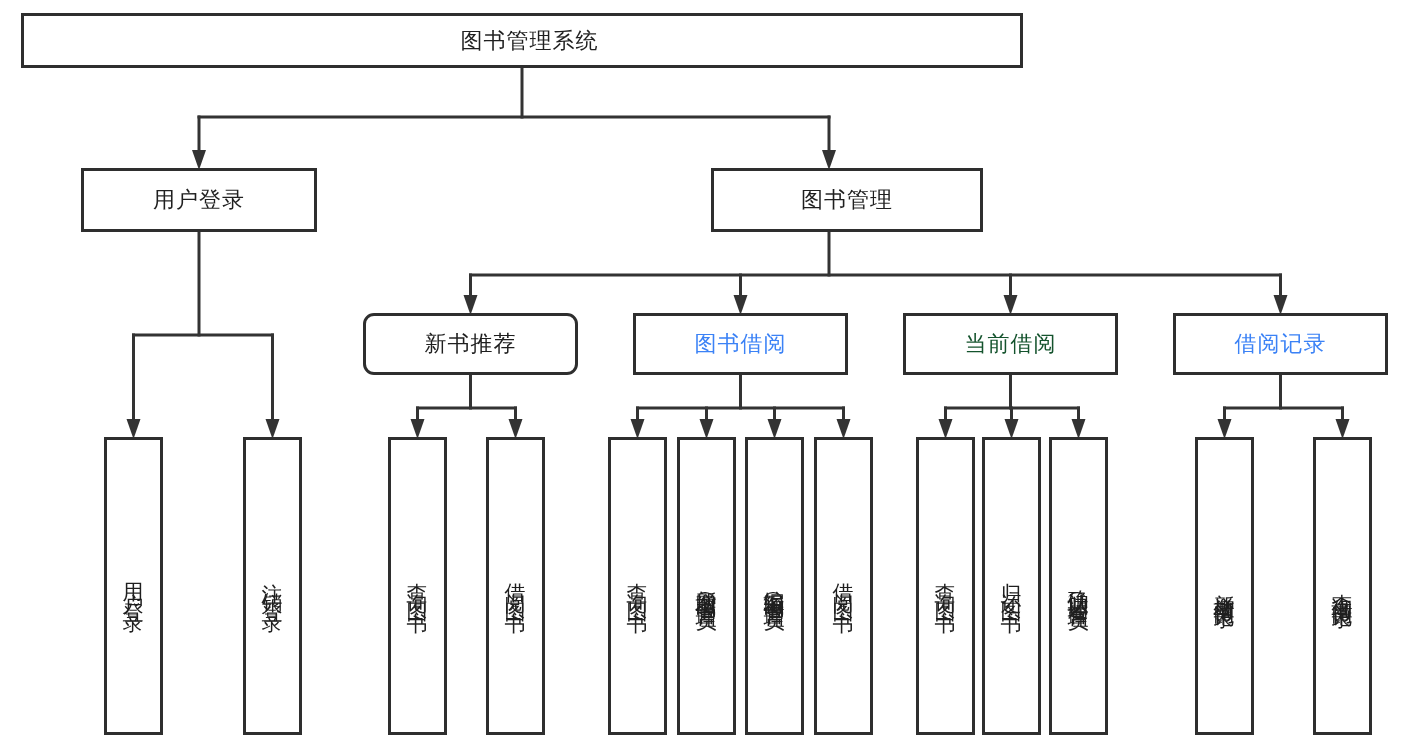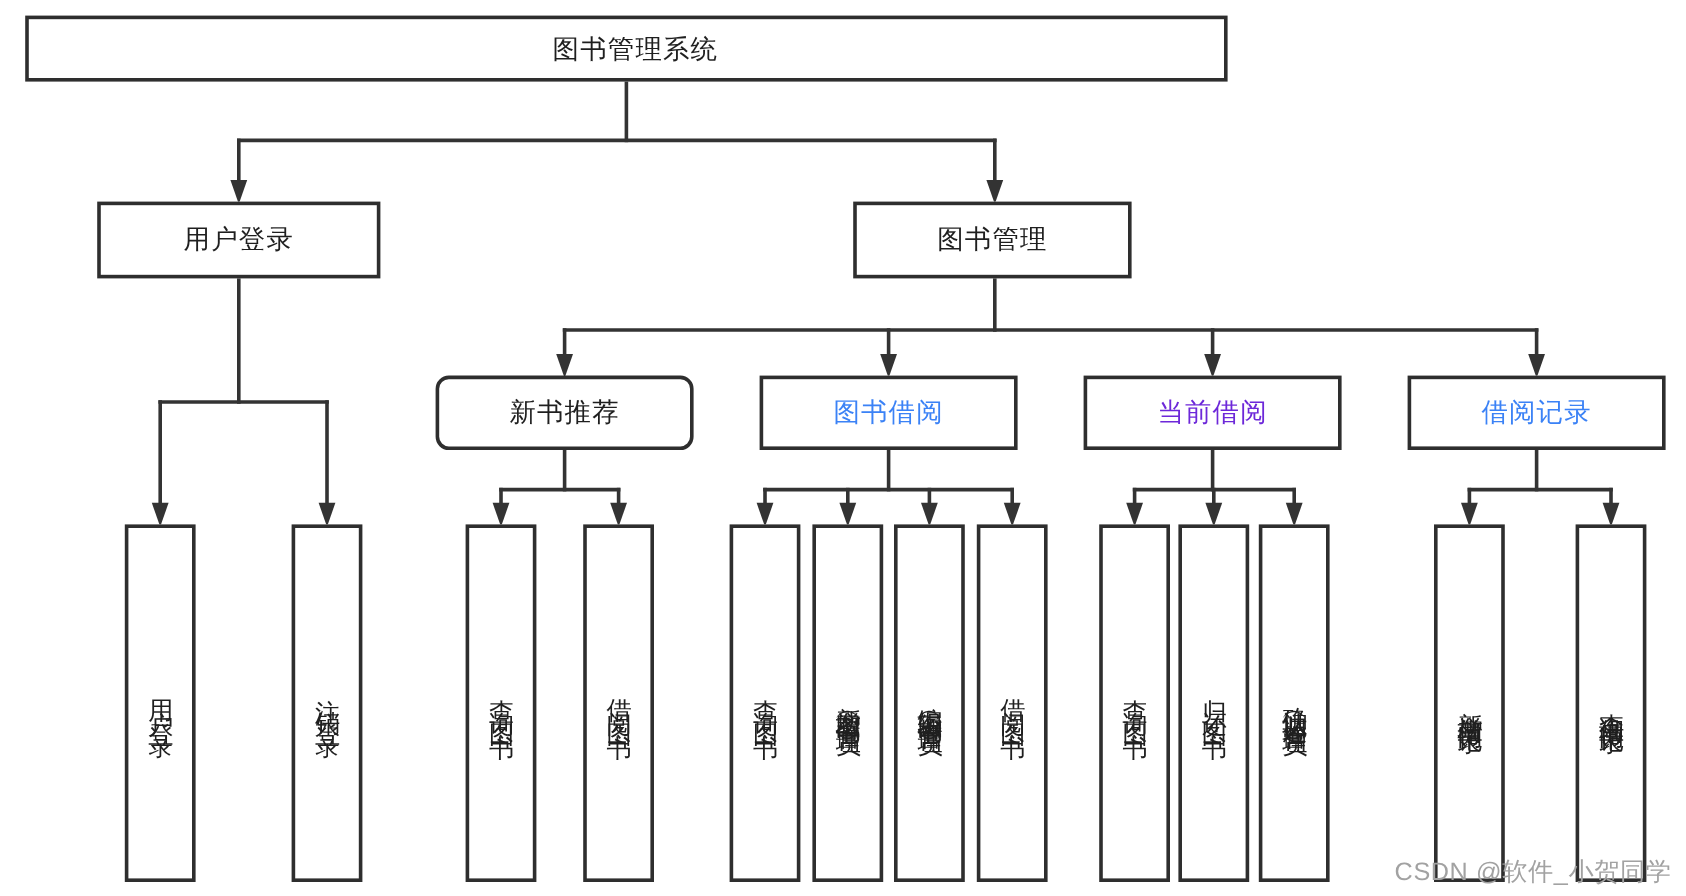--- a/index.html
+++ b/index.html
@@ -112,24 +112,24 @@
       <line x1="1280.5" y1="375" x2="1280.5" y2="408" stroke="#333333" stroke-width="3" stroke-linecap="square"></line>
       <line x1="1224.5" y1="408" x2="1342.5" y2="408" stroke="#333333" stroke-width="3" stroke-linecap="square"></line>
       <line x1="1224.5" y1="408" x2="1224.5" y2="421" stroke="#333333" stroke-width="3" stroke-linecap="square"></line>
       <polygon points="1217.5,419 1231.5,419 1224.5,439" fill="#333333"></polygon>
       <line x1="1342.5" y1="408" x2="1342.5" y2="421" stroke="#333333" stroke-width="3" stroke-linecap="square"></line>
       <polygon points="1335.5,419 1349.5,419 1342.5,439" fill="#333333"></polygon>
     </svg>
   <div id="nodes-layer">
       <div class="node-box h-box" style="left: 21px; top: 13px; width: 1002px; height: 55px; border-color: rgb(46, 46, 46); color: rgb(31, 31, 31); padding-left: 15px;">图书管理系统</div>
       <div class="node-box h-box" style="left: 81px; top: 168px; width: 236px; height: 64px; border-color: rgb(46, 46, 46); color: rgb(31, 31, 31);">用户登录</div>
-      <div class="node-box h-box" style="left: 711px; top: 168px; width: 232px; height: 64px; border-color: rgb(46, 46, 46); color: rgb(31, 31, 31);">图书管理</div>
+      <div class="node-box h-box" style="left: 711px; top: 168px; width: 272px; height: 64px; border-color: rgb(46, 46, 46); color: rgb(31, 31, 31);">图书管理</div>
       <div class="node-box h-box" style="left: 363px; top: 313px; width: 215px; height: 62px; border-color: rgb(46, 46, 46); color: rgb(31, 31, 31); border-radius: 11px;">新书推荐</div>
       <div class="node-box h-box" style="left: 633px; top: 313px; width: 215px; height: 62px; border-color: rgb(46, 46, 46); color: #3b82f6;">图书借阅</div>
-      <div class="node-box h-box" style="left: 903px; top: 313px; width: 215px; height: 62px; border-color: rgb(46, 46, 46); color: #6d28d9;">当前借阅</div>
+      <div class="node-box h-box" style="left: 903px; top: 313px; width: 215px; height: 62px; border-color: rgb(46, 46, 46); color: #14532d;">当前借阅</div>
       <div class="node-box h-box" style="left: 1173px; top: 313px; width: 215px; height: 62px; border-color: rgb(46, 46, 46); color: #3b82f6;">借阅记录</div>
       <div class="node-box v-box" style="left: 104px; top: 437px; width: 59px; height: 298px; border-color: rgb(46, 46, 46); color: rgb(31, 31, 31);">
         <span class="v-label loose">用户登录</span>
       </div>
       <div class="node-box v-box" style="left: 243px; top: 437px; width: 59px; height: 298px; border-color: rgb(46, 46, 46); color: rgb(31, 31, 31);">
         <span class="v-label loose">注销登录</span>
       </div>
       <div class="node-box v-box" style="left: 388px; top: 437px; width: 59px; height: 298px; border-color: rgb(46, 46, 46); color: rgb(31, 31, 31);">
         <span class="v-label loose">查询图书</span>
       </div>
@@ -157,14 +157,13 @@
       <div class="node-box v-box" style="left: 1049px; top: 437px; width: 59px; height: 298px; border-color: rgb(46, 46, 46); color: rgb(31, 31, 31);">
         <span class="v-label tight">确认归还（管理员）</span>
       </div>
       <div class="node-box v-box" style="left: 1195px; top: 437px; width: 59px; height: 298px; border-color: rgb(46, 46, 46); color: rgb(31, 31, 31);">
         <span class="v-label tight">新增借阅记录</span>
       </div>
       <div class="node-box v-box" style="left: 1313px; top: 437px; width: 59px; height: 298px; border-color: rgb(46, 46, 46); color: rgb(31, 31, 31);">
         <span class="v-label tight">查询借阅记录</span>
       </div>
     </div>
-  <div id="watermark">CSDN @软件_小贺同学</div>
 </div>
 
 </body></html>

